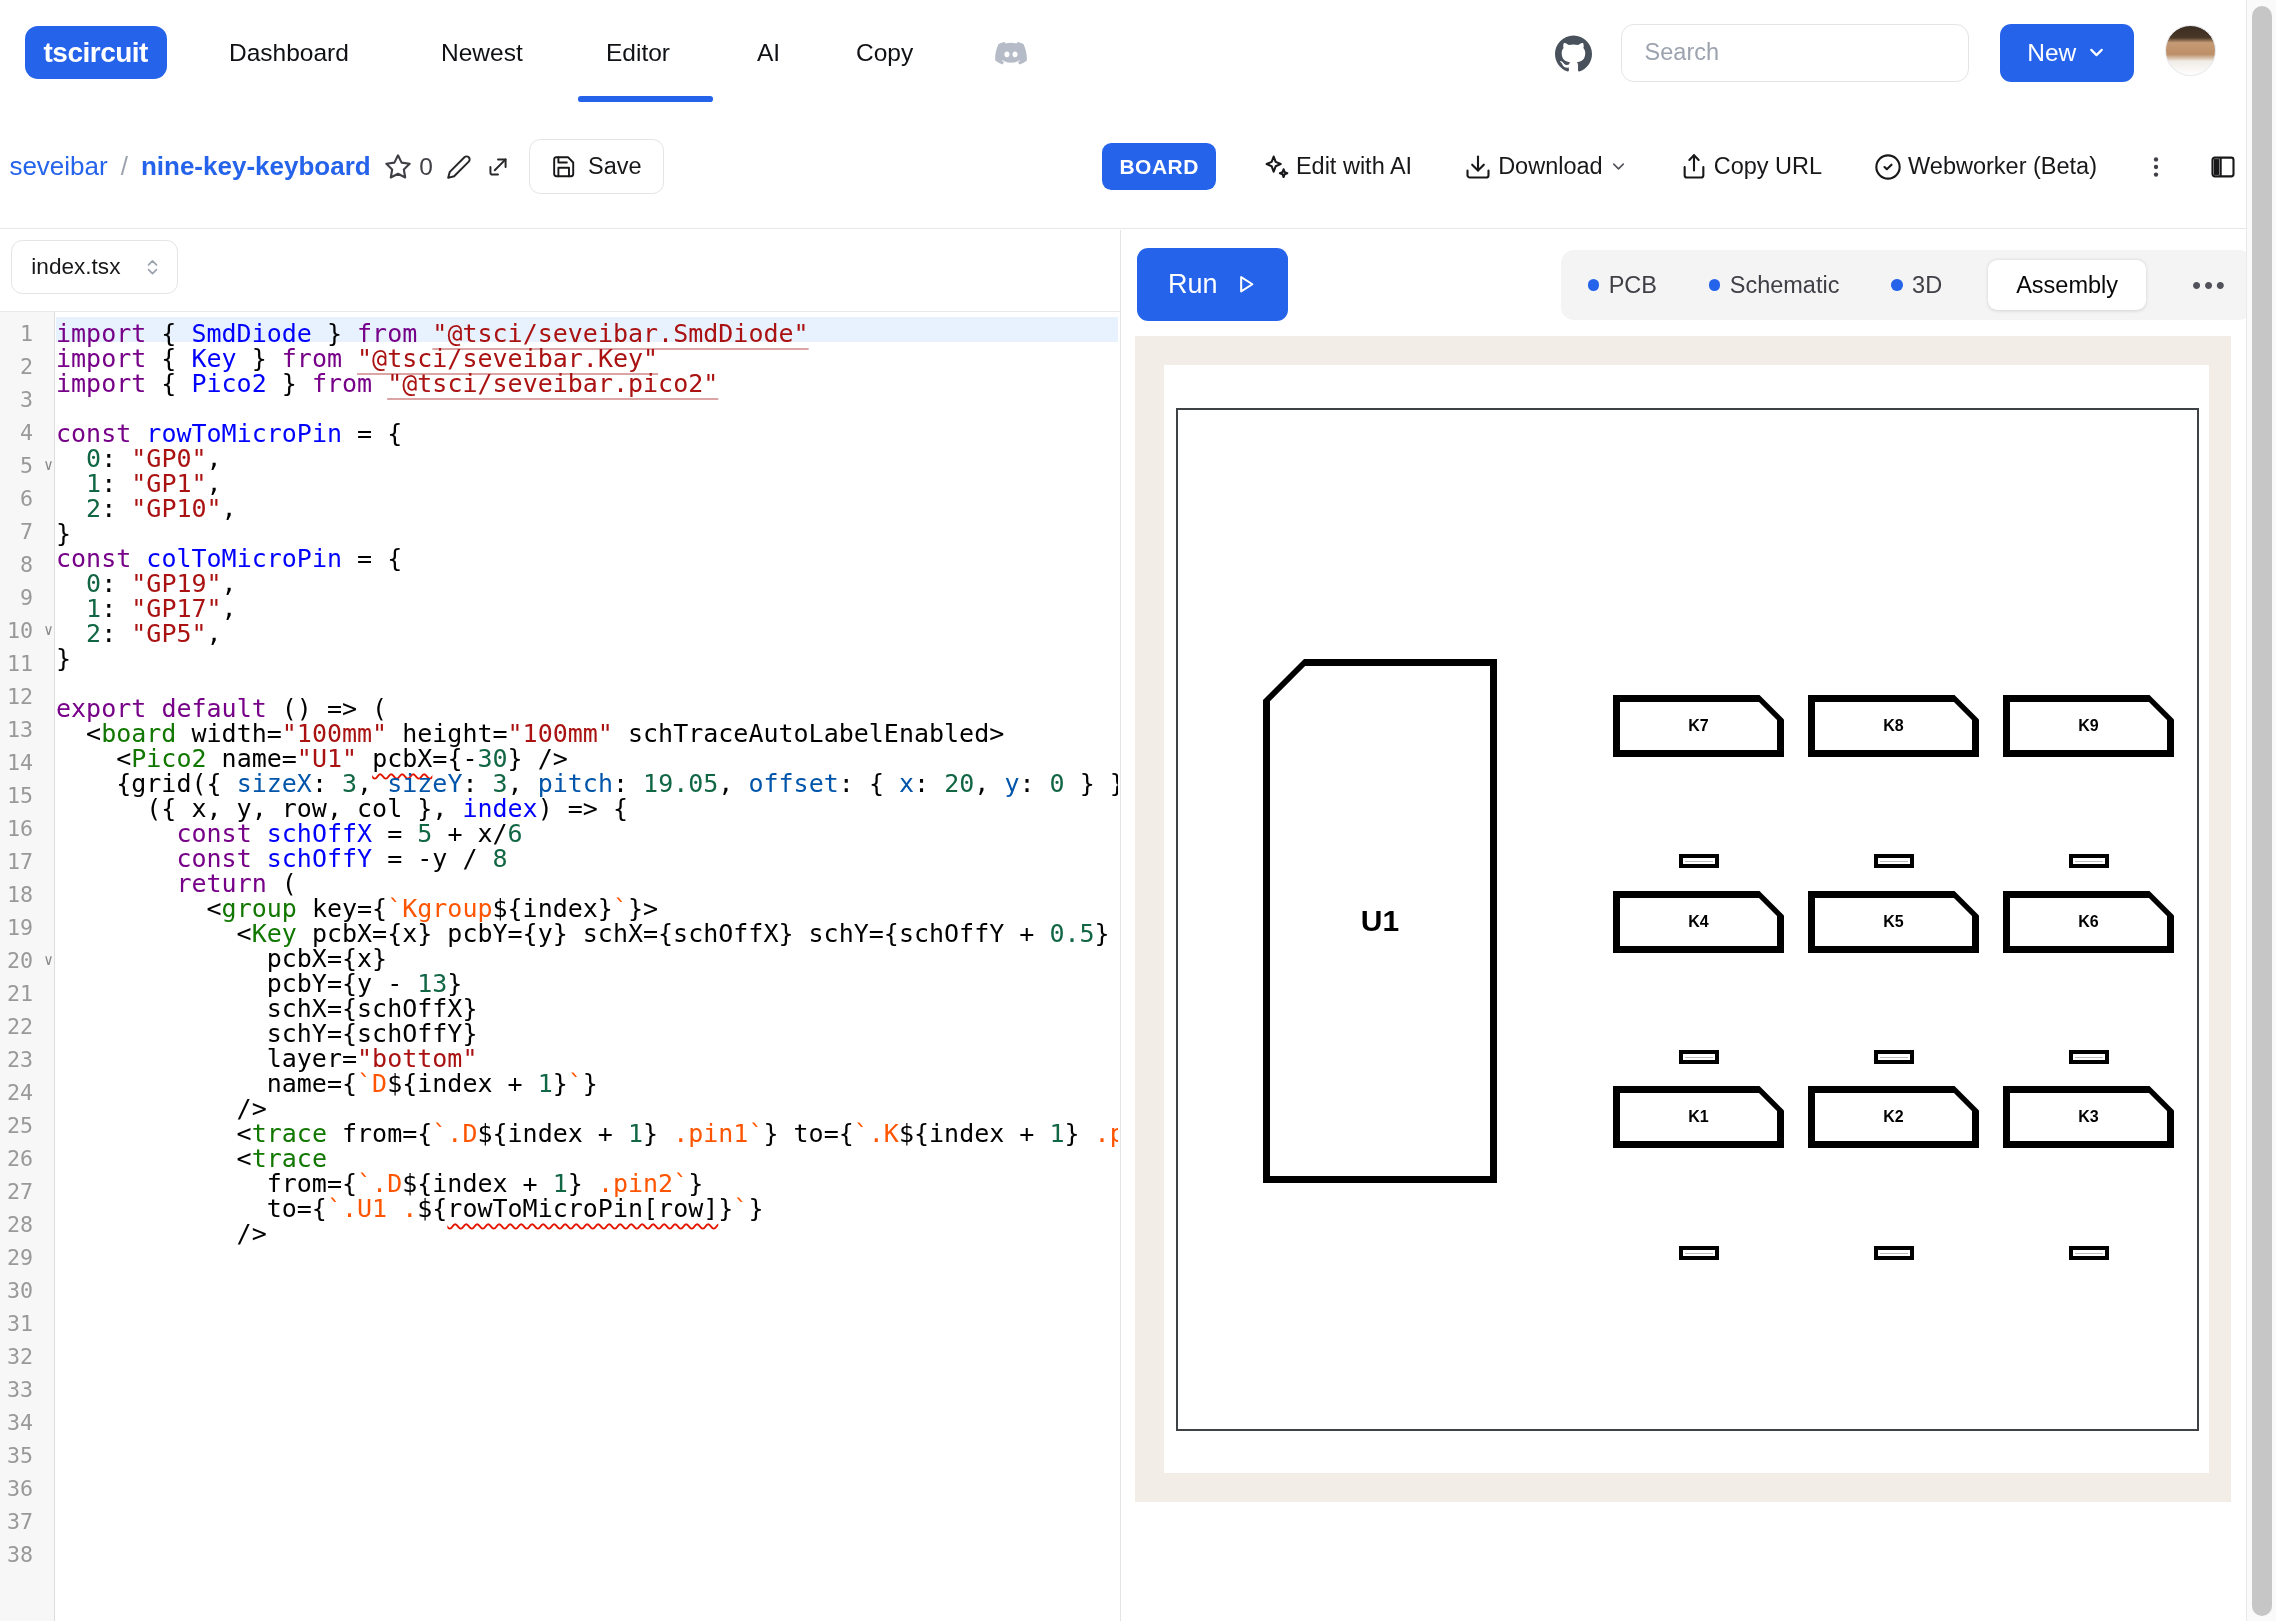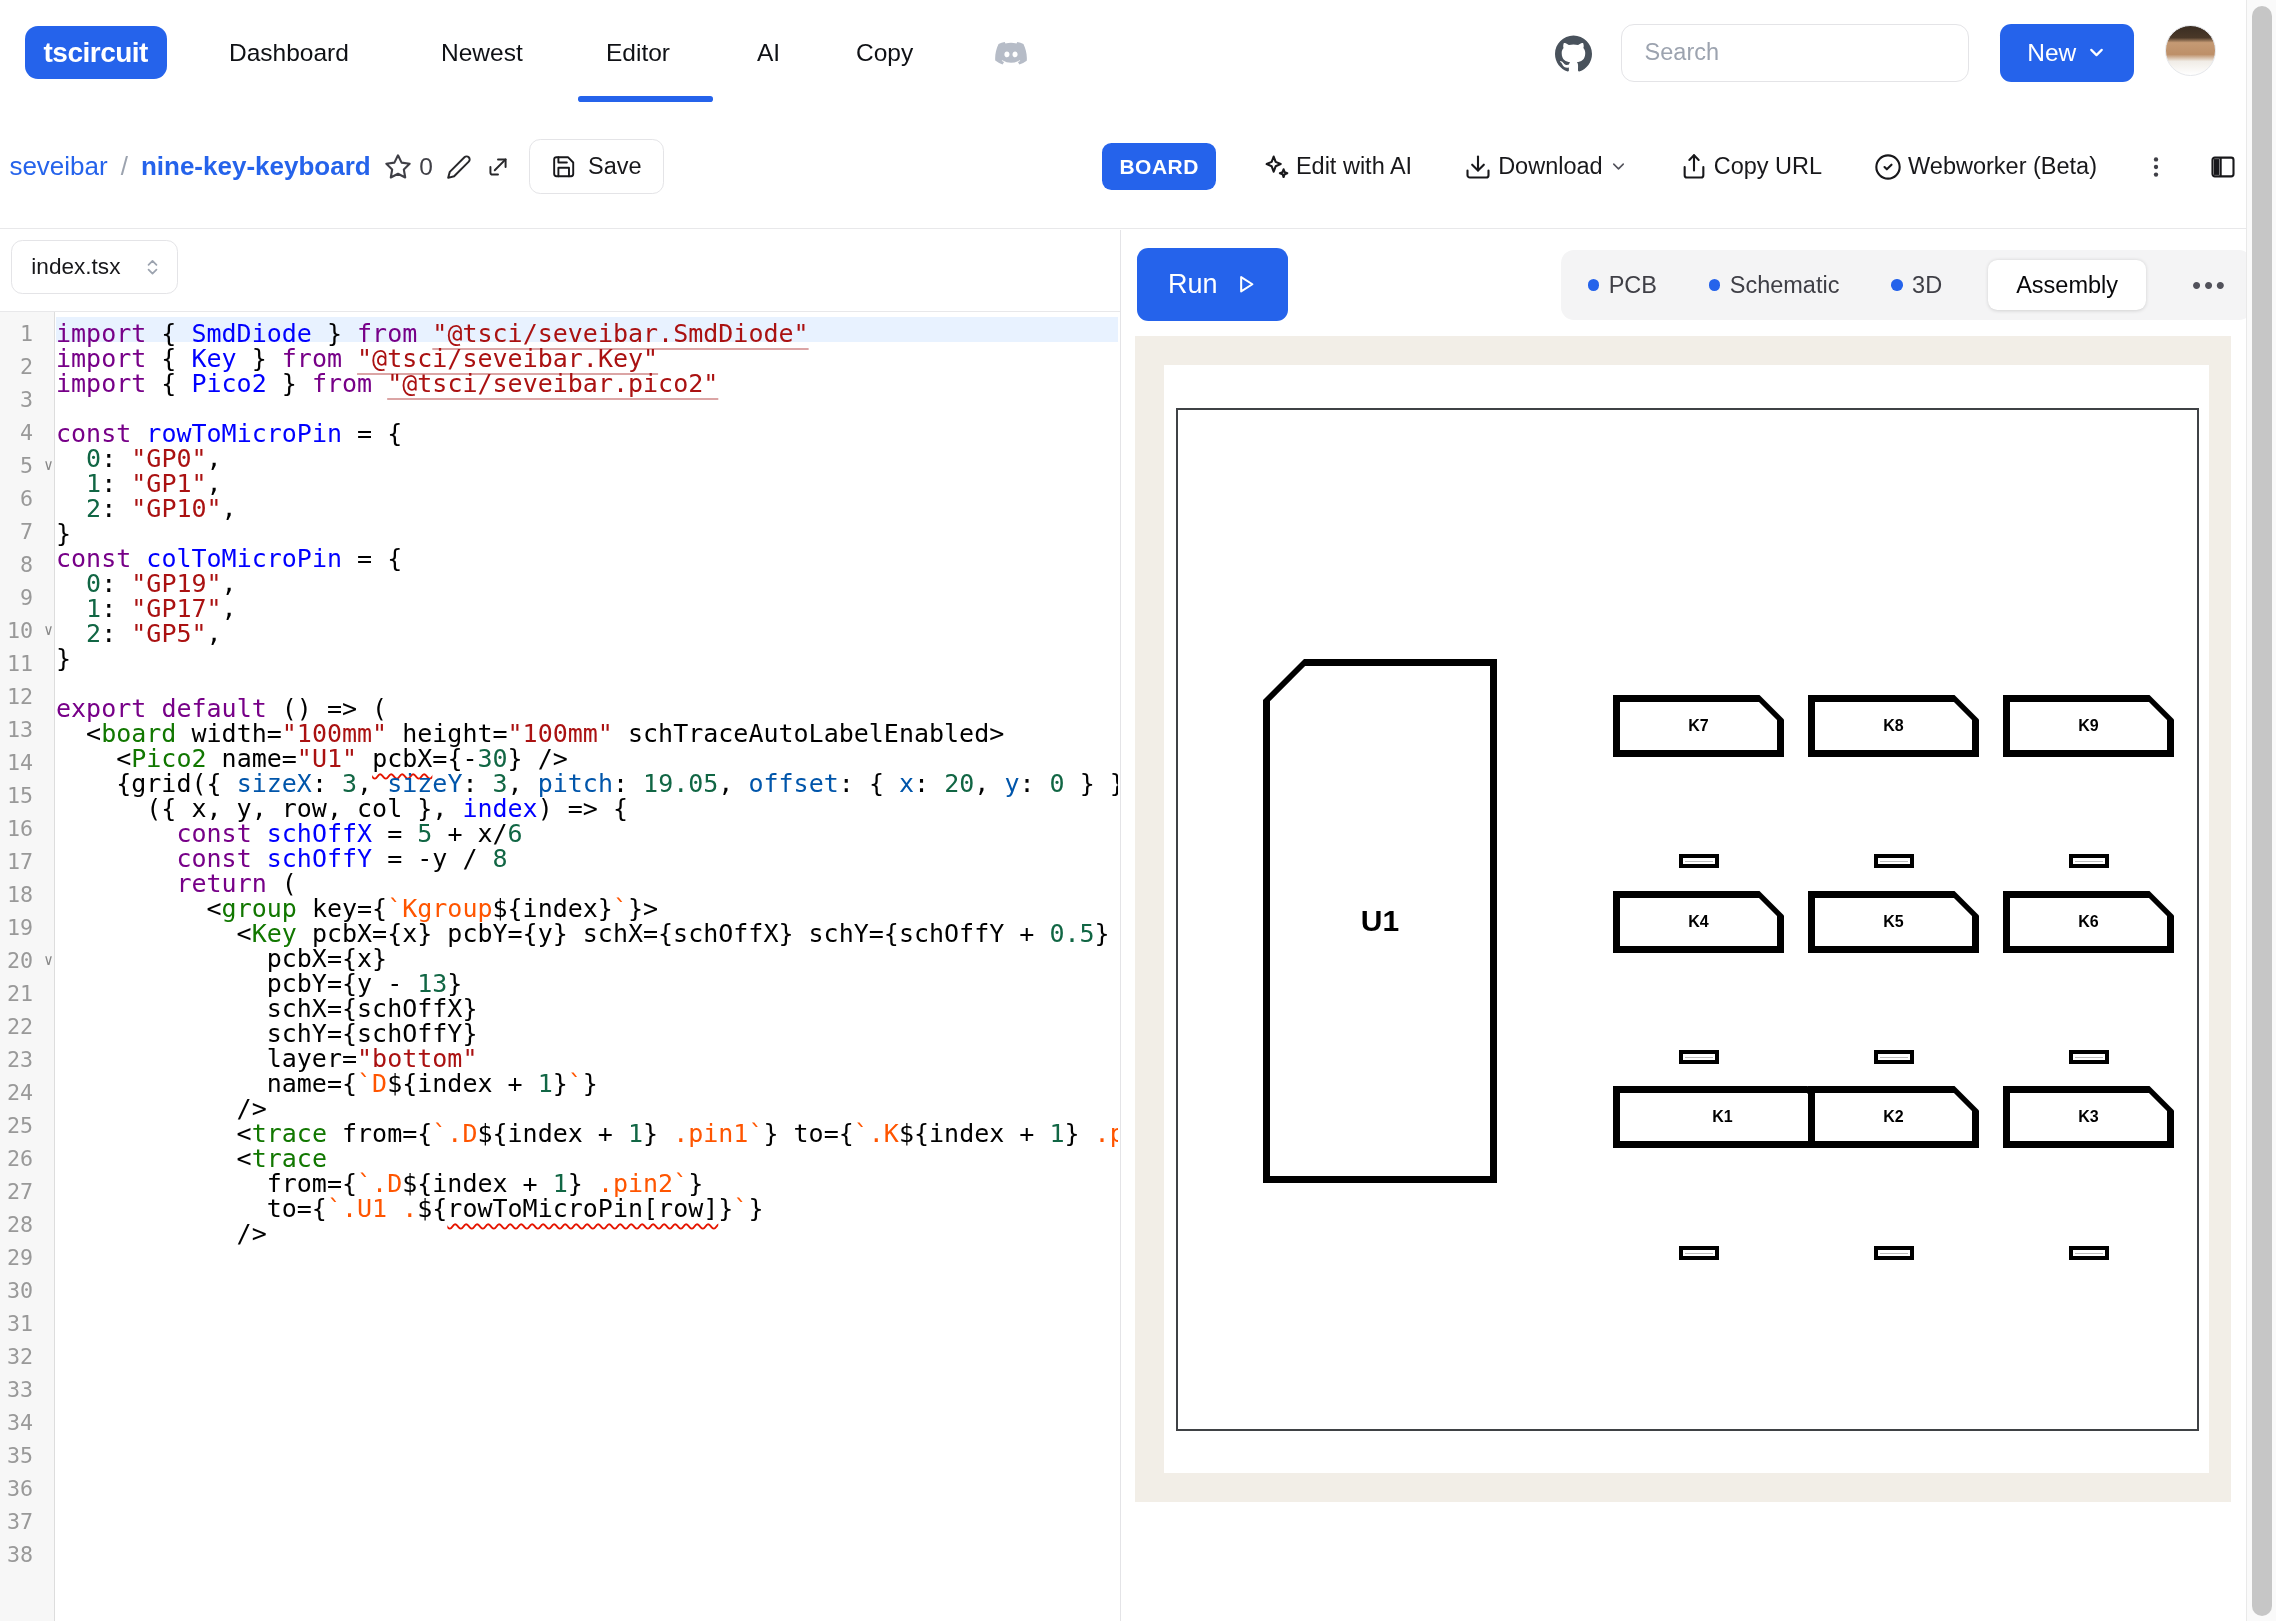--- a/index.html
+++ b/index.html
@@ -394,21 +394,21 @@
             <div class="diode-inner"></div>
           </div>
           <div class="key" style="left: 868px; top: 555px;">
             <div class="key-inner">
               <span class="key-label">K6</span>
             </div>
           </div>
           <div class="diode" style="left: 934px; top: 714px;">
             <div class="diode-inner"></div>
           </div>
-          <div class="key" style="left: 478px; top: 750px; padding-left: 48px;">
+          <div class="key" style="left: 478px; top: 750px;">
             <div class="key-inner">
               <span class="key-label">K1</span>
             </div>
           </div>
           <div class="diode" style="left: 544px; top: 910px;">
             <div class="diode-inner"></div>
           </div>
           <div class="key" style="left: 673px; top: 750px;">
             <div class="key-inner">
               <span class="key-label">K2</span>

